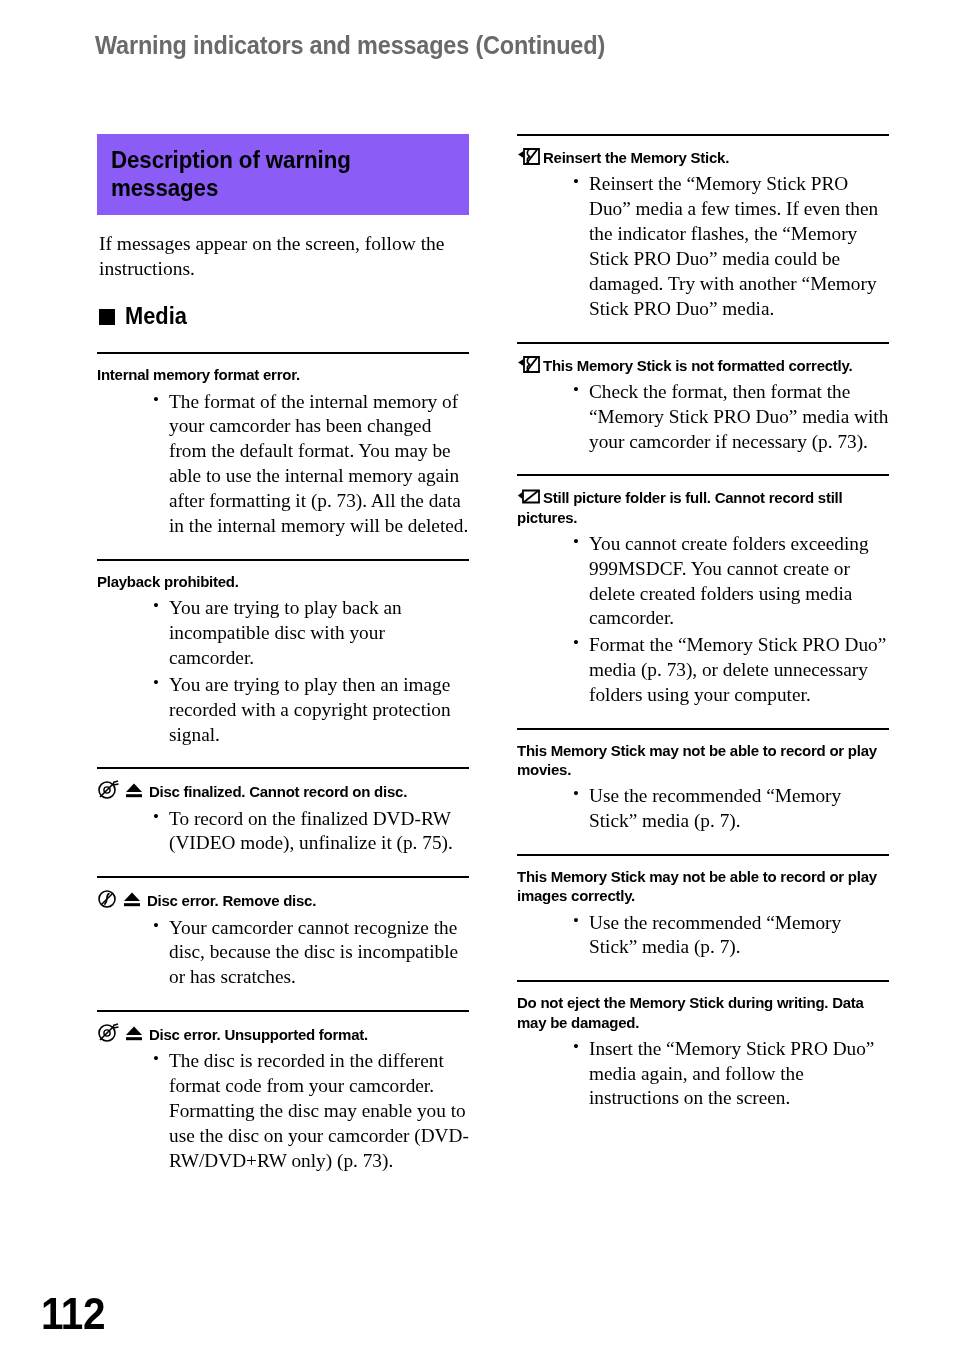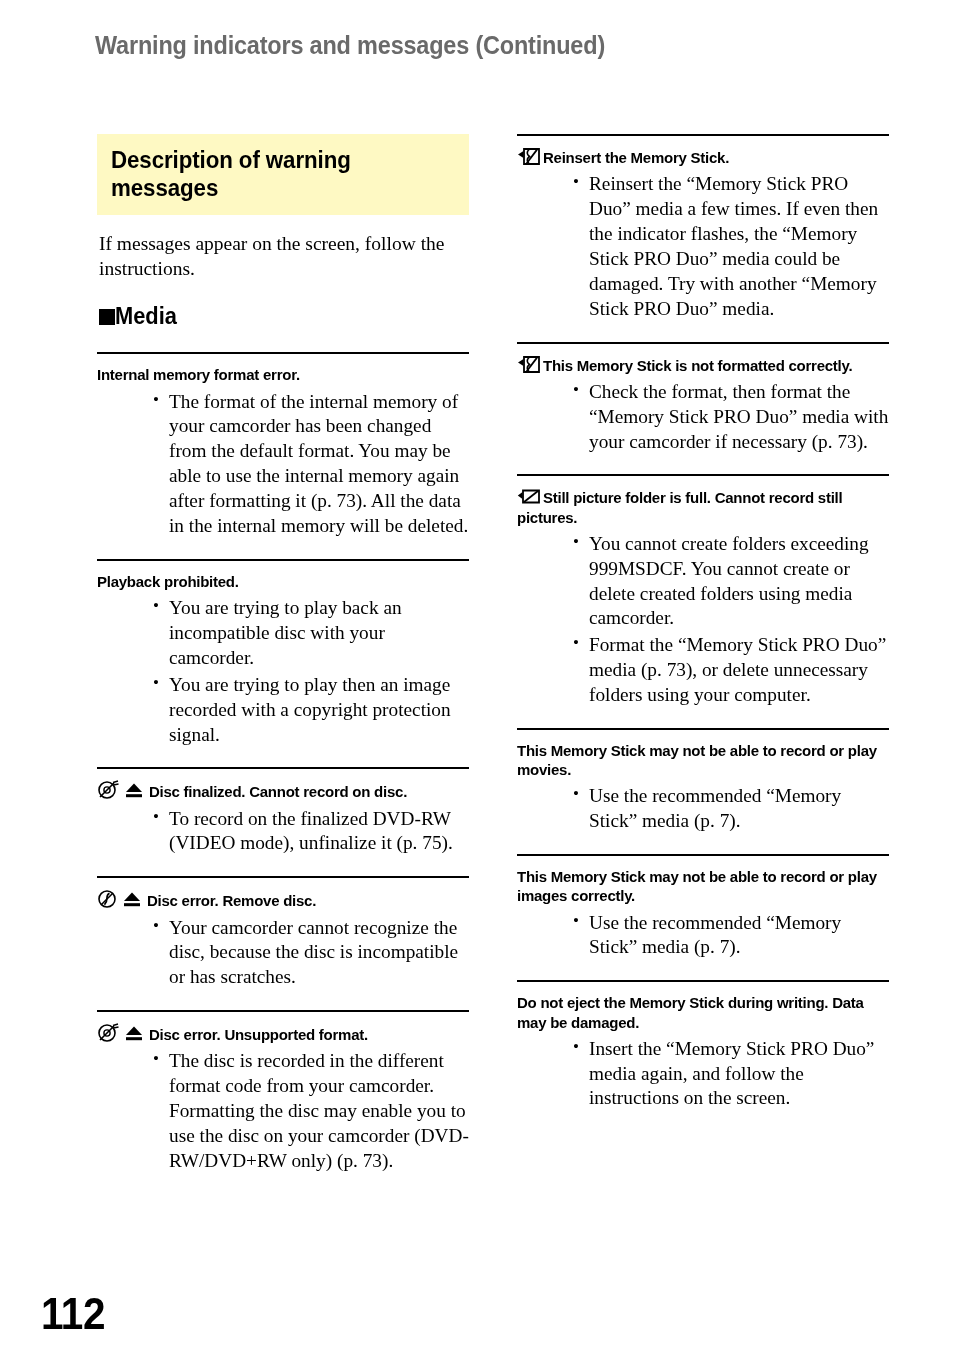--- a/index.html
+++ b/index.html
@@ -42,21 +42,21 @@
   }
   .col {
     position: absolute;
     top: 134px;
   }
   .col-left  { left: 88px;  width: 372px; }
   .col-right { left: 508px; width: 372px; }
 
   
   .section-box {
-    background: #fef9c3;
+    background: #8b5cf6;
     padding: 12px 14px 13px 14px;
     margin-bottom: 16px;
   }
   .section-box-title {
     font-family: "Liberation Sans Narrow", "Liberation Sans", sans-serif;
     font-weight: bold;
     font-size: 24px;
     line-height: 1.16;
     color: #000;
     transform: scaleX(0.93);
@@ -68,21 +68,21 @@
     font-size: 19.5px;
     line-height: 1.3;
     margin: 0 0 22px 0;
     padding-left: 2px;
   }
 
   
   .group-head {
     display: flex;
     align-items: center;
-    gap: 0;
+    gap: 10px;
     margin: 0 0 22px 2px;
   }
   .sq-bullet {
     width: 16px;
     height: 16px;
     background: #000;
     display: inline-block;
     flex: none;
   }
   .group-head-label {

